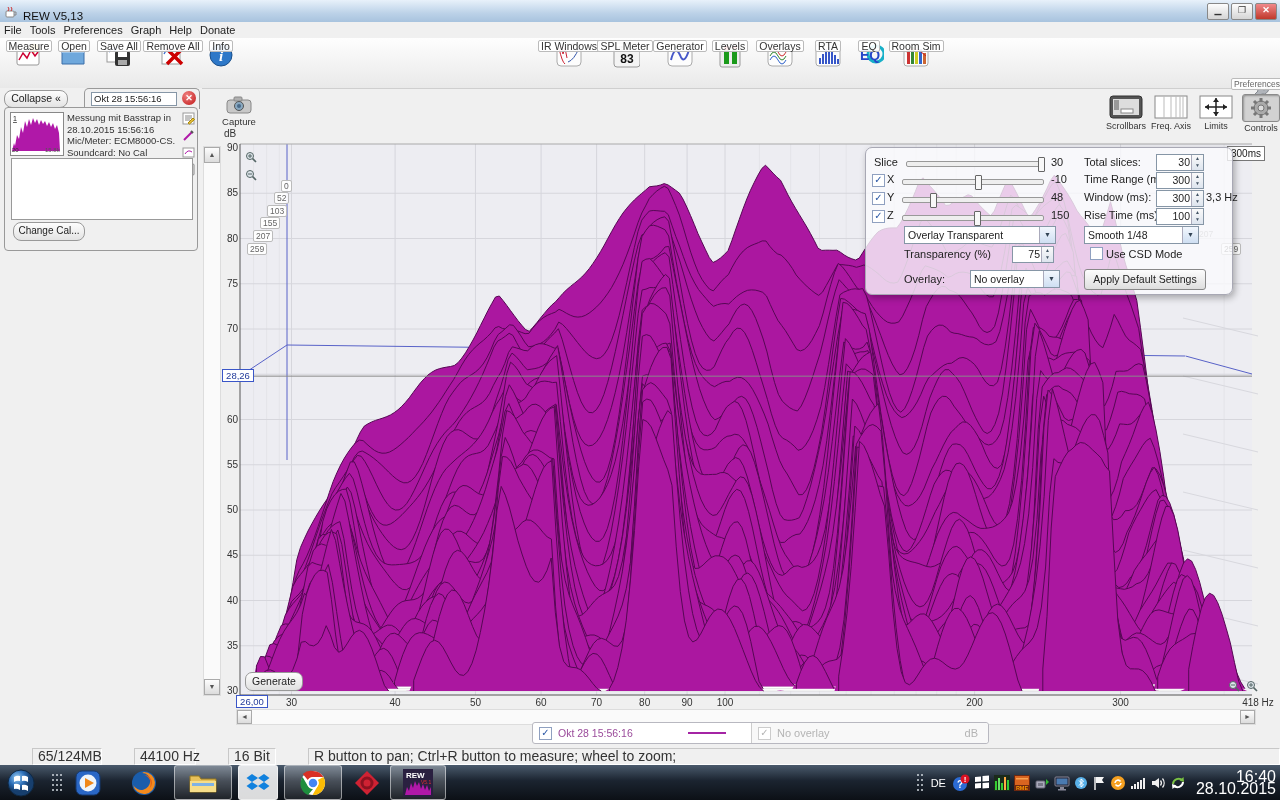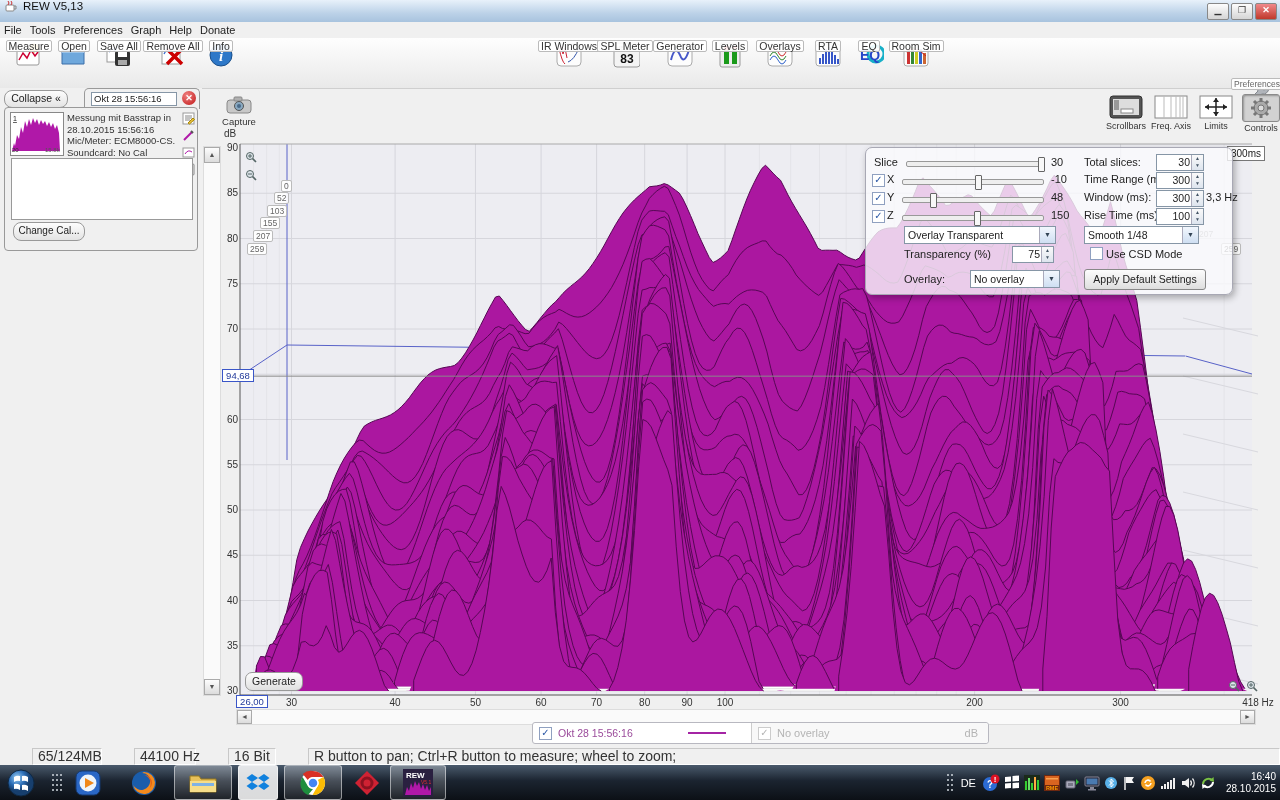--- a/index.html
+++ b/index.html
@@ -1,21 +1,21 @@
 <!DOCTYPE html>
 <html><head>
 <meta charset="utf-8">
 <style>
   html,body{margin:0;padding:0;background:#444;}
   #screen{position:relative;width:1280px;height:800px;background:#f0f0f0;overflow:hidden;
     font-family:"Liberation Sans",sans-serif;font-size:11px;color:#222;}
   
   .titlebar{position:absolute;left:0;top:0;width:1280px;height:22px;
     background:linear-gradient(#e8f1fa,#bcd2e8 60%,#a8c3de);border-bottom:1px solid #7f9db9;
-    display:flex;align-items:flex-start;}
+    display:flex;align-items:flex-end;}
   .titlebar .ticon{margin:0 5px 0 4px;}
   .titlebar .ttl{font-size:11.5px;color:#111;}
   .winbtns{position:absolute;right:3px;top:3px;display:flex;gap:2px;}
   .wbtn{width:20px;height:15px;border:1px solid #888;border-radius:2px;
     background:linear-gradient(#fdfdfd,#d5d5d5);font-size:9px;line-height:13px;text-align:center;color:#333;}
   .wbtn.close{background:linear-gradient(#f0888a,#c0392b);color:#fff;font-weight:bold;}
   
   .menubar{position:absolute;left:0;top:22px;width:1280px;height:16px;background:#f0f0f0;display:flex;align-items:center;}
   .menuitem{padding:1px 4px;font-size:11px;color:#222;}
   
@@ -114,21 +114,21 @@
   .taskbar{position:absolute;left:0;top:765px;width:1280px;height:35px;
     background:linear-gradient(#4a5a6c,#1b2430 45%,#0c1016);display:flex;align-items:center;}
   .tbapps{display:flex;align-items:center;height:35px;}
   .tbitem{display:flex;align-items:center;justify-content:center;height:33px;}
   .tbitem.active{background:linear-gradient(rgba(255,255,255,.30),rgba(255,255,255,.08));
     border:1px solid rgba(255,255,255,.5);border-radius:3px;}
   .tbitem.bright{background:rgba(255,255,255,.85);}
   .tray{position:absolute;right:4px;top:0;height:35px;display:flex;align-items:center;gap:4px;}
   .trayitem{display:flex;align-items:center;justify-content:center;}
   .lang{color:#fff;font-size:11px;padding:0 2px;}
-  .clock{color:#fff;font-size:10px;text-align:right;line-height:12px;margin-left:6px;}
+  .clock{color:#fff;font-size:16px;text-align:right;line-height:12px;margin-left:6px;}
 </style>
 </head>
 <body>
 
 <div id="screen">
 
   <div class="titlebar">
     <span class="ticon">
       <svg width="14" height="14">
           <rect x="2" y="5" width="8" height="6" rx="1" fill="#fff" stroke="#888"></rect>
@@ -625,21 +625,21 @@
       <div class="xtick" style="left: 1238px; top: 697px;">418 Hz</div>
       <div class="tlab" style="left: 281px; top: 180px;">0</div>
       <div class="tlab" style="left: 274px; top: 192px;">52</div>
       <div class="tlab" style="left: 267px; top: 205px;">103</div>
       <div class="tlab" style="left: 260px; top: 217px;">155</div>
       <div class="tlab" style="left: 253px; top: 230px;">207</div>
       <div class="tlab" style="left: 247px; top: 243px;">259</div>
       <div class="tlab plain" style="left: 1197px; top: 229px;">207</div>
       <div class="tlab" style="left: 1221px; top: 243px;">259</div>
       <div class="badge" style="left: 1227px; top: 146px;">300ms</div>
-      <div class="cursorbox" style="left: 222px; top: 369px;">94,68</div>
+      <div class="cursorbox" style="left: 222px; top: 369px;">28,26</div>
       <div class="cursorbox" style="left: 236px; top: 695px;">26,00</div>
     </div>
 
   <div class="wfpanel">
     <span class="lbl" style="left:8px;top:8px">Slice</span>
     <div class="slider" style="left:40px;top:8px;width:136px">
         <div class="thumb" style="left:131px"></div>
       </div>
     <span class="val" style="left:185px;top:8px">30</span>
     <span class="lbl" style="left:218px;top:8px">Total slices:</span>

